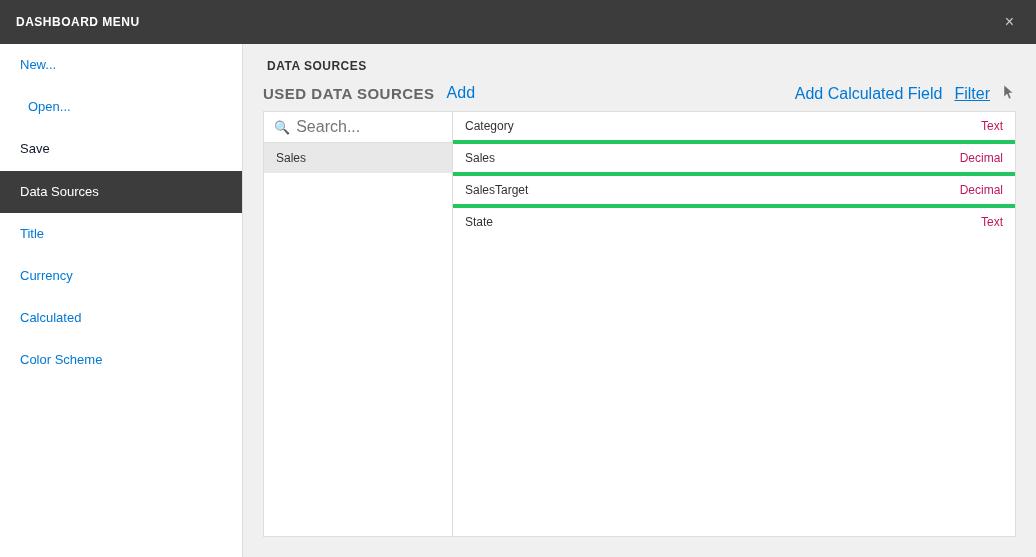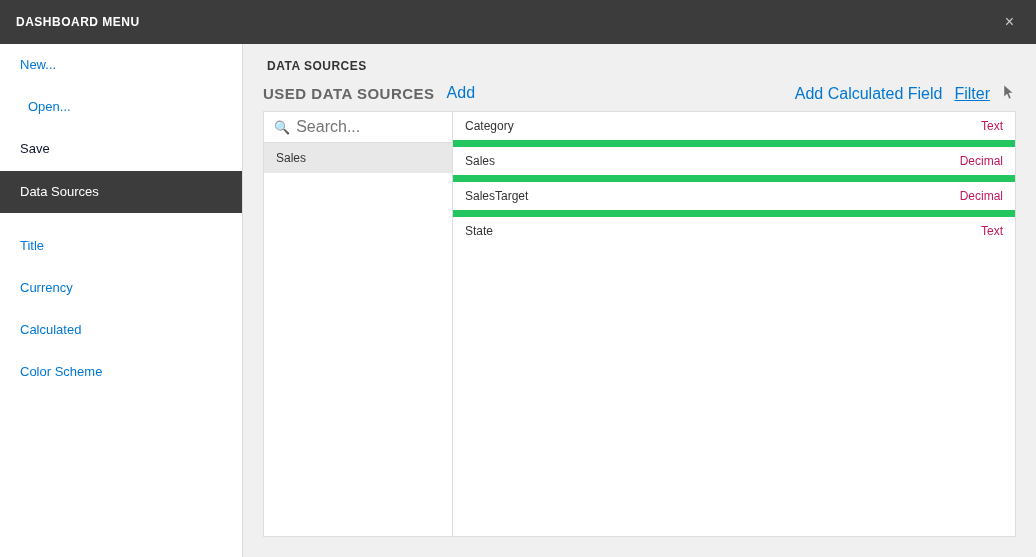--- a/index.html
+++ b/index.html
@@ -187,21 +187,21 @@
       overflow-y: auto;
     }
     .fields-table {
       width: 100%;
       border-collapse: collapse;
     }
     .fields-table td {
       padding: 7px 12px;
       font-size: 12px;
       color: #333;
-      border-bottom: 7px solid #22c55e;
+      border-bottom: 4px solid #22c55e;
     }
     .fields-table tr:last-child td { border-bottom: none; margin-top: 15px; }
     .fields-table td:first-child { width: 140px; }
     .fields-table td:last-child { color: #be185d; text-align: right; }
   </style>
 </head>
 <body>
 
 <div class="top-header">
   <span class="top-header-title">DASHBOARD MENU</span>
@@ -209,21 +209,21 @@
 </div>
 
 <div class="main-layout">
 
   <div class="sidebar">
 
     <div class="sidebar-item" style="color:#0078d4;">New...</div>
     <div class="sidebar-item" style="color:#0078d4;margin-left:8px;">Open...</div>
     <div class="sidebar-item black-text" style="color:#0f172a;">Save</div>
     <div class="sidebar-item active">Data Sources</div>
-    <div class="sidebar-item" style="color:#0078d4;margin-top:12px;">Title</div>
+    <div class="sidebar-item" style="color:#0078d4;">Title</div>
     <div class="sidebar-item" style="color:#0078d4;">Currency</div>
     <div class="sidebar-item" style="color:#0078d4;">Calculated</div>
     <div class="sidebar-item" style="color:#0078d4;">Color Scheme</div>
   </div>
 
   <div class="content-area">
     <div class="content-header">
       <span class="content-title">DATA SOURCES</span>
     </div>
 

